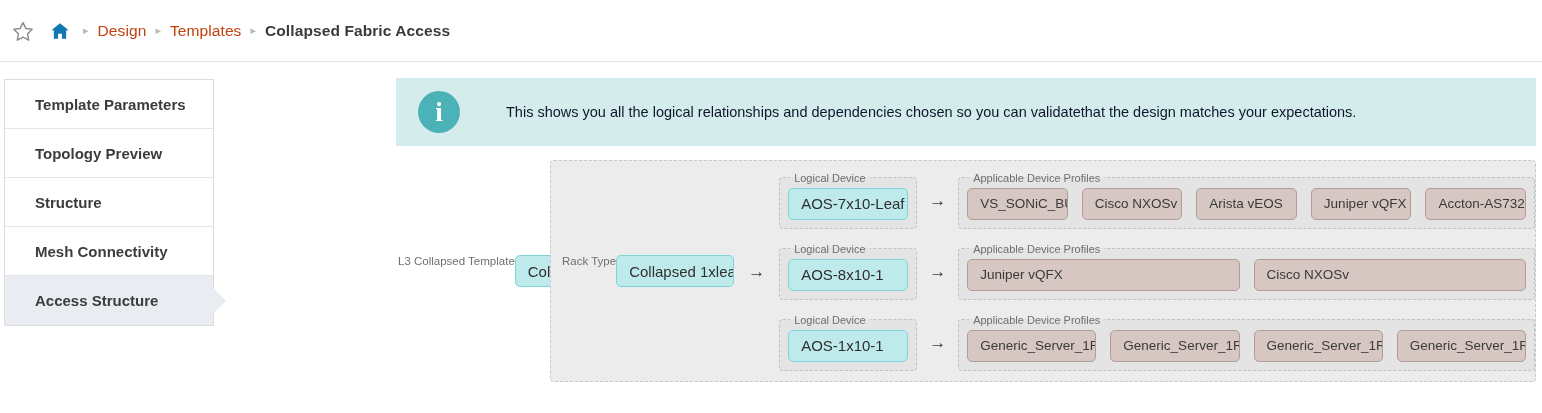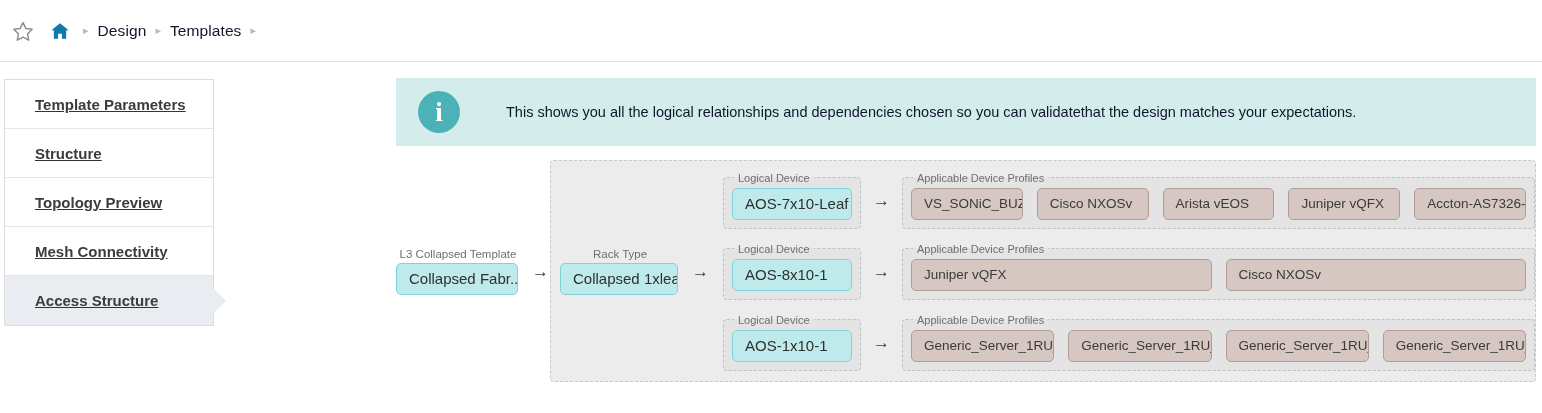--- a/index.html
+++ b/index.html
@@ -38,21 +38,21 @@
     flex: none;
   }
   .crumb-sep {
     color: #b9b9b9;
     font-size: 11px;
     margin: 0 9px;
     line-height: 1;
     user-select: none;
   }
   .crumb-link {
-    color: #0f172a;
+    color: #c2410c;
     font-size: 15.5px;
     text-decoration: none;
     letter-spacing: .1px;
   }
   .crumb-current {
     color: #3a3a3a;
     font-size: 15.5px;
     font-weight: bold;
     letter-spacing: .1px;
   }
@@ -65,21 +65,20 @@
 
   
   .sidebar {
     width: 208px;
     margin-top: 17px;
     margin-left: 4px;
     border: 1px solid #dcdcdc;
     background: #fff;
     flex: none;
     position: relative;
-    text-decoration: underline;
   }
   .side-item {
     height: 49px;
     display: flex;
     align-items: center;
     padding-left: 30px;
     box-sizing: border-box;
     font-size: 15px;
     font-weight: bold;
     color: #3c3c3c;
@@ -144,22 +143,21 @@
   .diagram {
     margin-top: 14px;
     display: flex;
     align-items: center;
     position: relative;
     height: 222px;
   }
 
   .node-group {
     display: flex;
-    flex-direction: column;
-    align-items: center;
+    align-items: flex-start;
     flex: none;
   }
   .node-label {
     font-size: 11.5px;
     color: #6f6f6f;
     margin-bottom: 3px;
     padding-left: 2px;
     white-space: nowrap;
   }
   .chip {
@@ -279,33 +277,34 @@
   <span class="home-icon">
     <svg viewBox="0 0 24 24" width="20" height="20" fill="#1179ad">
       <path d="M12 2.6 1.6 11.2h3v10.2h5.1v-6h4.6v6h5.1V11.2h3z"></path>
     </svg>
   </span>
   <span class="crumb-sep">▸</span>
   <a class="crumb-link" href="#">Design</a>
   <span class="crumb-sep">▸</span>
   <a class="crumb-link" href="#">Templates</a>
   <span class="crumb-sep">▸</span>
+  <span class="crumb-current">Collapsed Fabric Access</span>
 </div>
 
 <div class="body-wrap">
 
   <nav class="sidebar">
     <div class="side-item">
       <span>Template Parameters</span>
     </div>
     <div class="side-item">
+      <span>Topology Preview</span>
+    </div>
+    <div class="side-item">
       <span>Structure</span>
-    </div>
-    <div class="side-item">
-      <span>Topology Preview</span>
     </div>
     <div class="side-item">
       <span>Mesh Connectivity</span>
     </div>
     <div class="side-item active">
       <span>Access Structure</span>
     </div>
   </nav>
 
   <main class="content">

